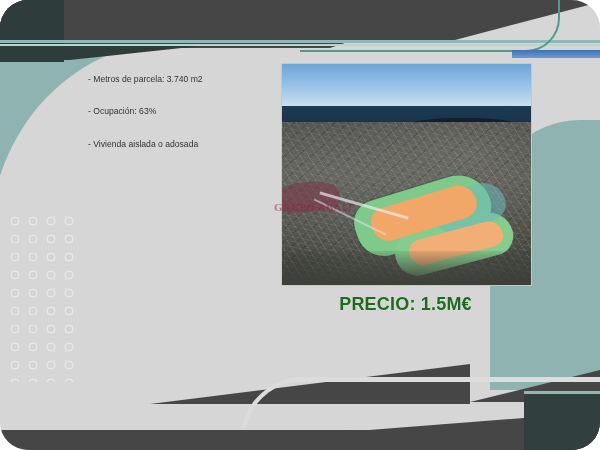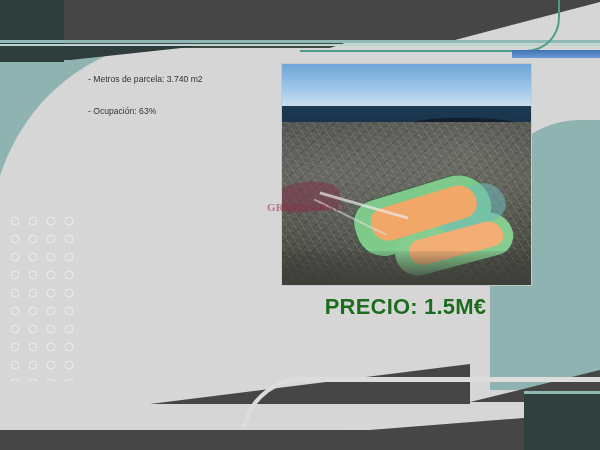--- a/index.html
+++ b/index.html
@@ -7,20 +7,21 @@
     padding: 0;
     background: #ffffff;
   }
   #slide {
     position: relative;
     width: 600px;
     height: 450px;
     overflow: hidden;
     background: #e5e5e5;
     font-family: "Liberation Sans", sans-serif;
+    border-radius: 28px;
   }
 
   
   .deco { position: absolute; pointer-events: none; }
 
   
   #bg-base {
     left: 0; top: 0; width: 600px; height: 450px;
     background: #d6d6d6;
   }
@@ -254,35 +255,35 @@
     background: rgba(225,225,225,0.55);
     transform: rotate(26deg);
   }
   #ph-dark-bottom {
     position: absolute; left: 0; bottom: 0; width: 100%; height: 34px;
     background: linear-gradient(rgba(45,46,42,0.1), #3d3f39);
   }
 
   #watermark {
     position: absolute;
-    left: 267px; top: 201px;
+    left: 274px; top: 201px;
     font-size: 11px;
     font-weight: bold;
     letter-spacing: 0.3px;
     color: rgba(150,40,60,0.55);
     font-family: "Liberation Serif", serif;
     white-space: nowrap;
   }
 
   #price {
     position: absolute;
     left: 281px; top: 294px;
     width: 249px;
     text-align: center;
-    font-size: 22px;
+    font-size: 18px;
     font-weight: bold;
     color: #1d6b1d;
     letter-spacing: 0.2px;
     text-shadow: 0 0 1px rgba(255,255,255,0.6);
   }
 </style>
 </head>
 <body>
 
 <div id="slide">
@@ -307,20 +308,21 @@
   <div class="deco" id="bot-band-main"></div>
   <div class="deco" id="bot-diag-1"></div>
   <div class="deco" id="bot-diag-2"></div>
   <div class="deco" id="bot-curve-light"></div>
   <div class="deco" id="bot-right-stripe"></div>
   <div class="deco" id="bot-right-block"></div>
 
   <div id="bullets">
     <div class="bullet">- Metros de parcela: 3.740 m2</div>
     <div class="bullet">- Ocupación: 63%</div>
+    <div class="bullet">- Vivienda aislada o adosada</div>
   </div>
 
   <div id="photo-frame">
     <div id="ph-sky"></div>
     <div id="ph-sea"></div>
     <div id="ph-island"></div>
     <div id="ph-land"></div>
     <div id="ph-land-tex"></div>
     <div id="ph-maroon"></div>
     <div id="ph-green-a"></div>

